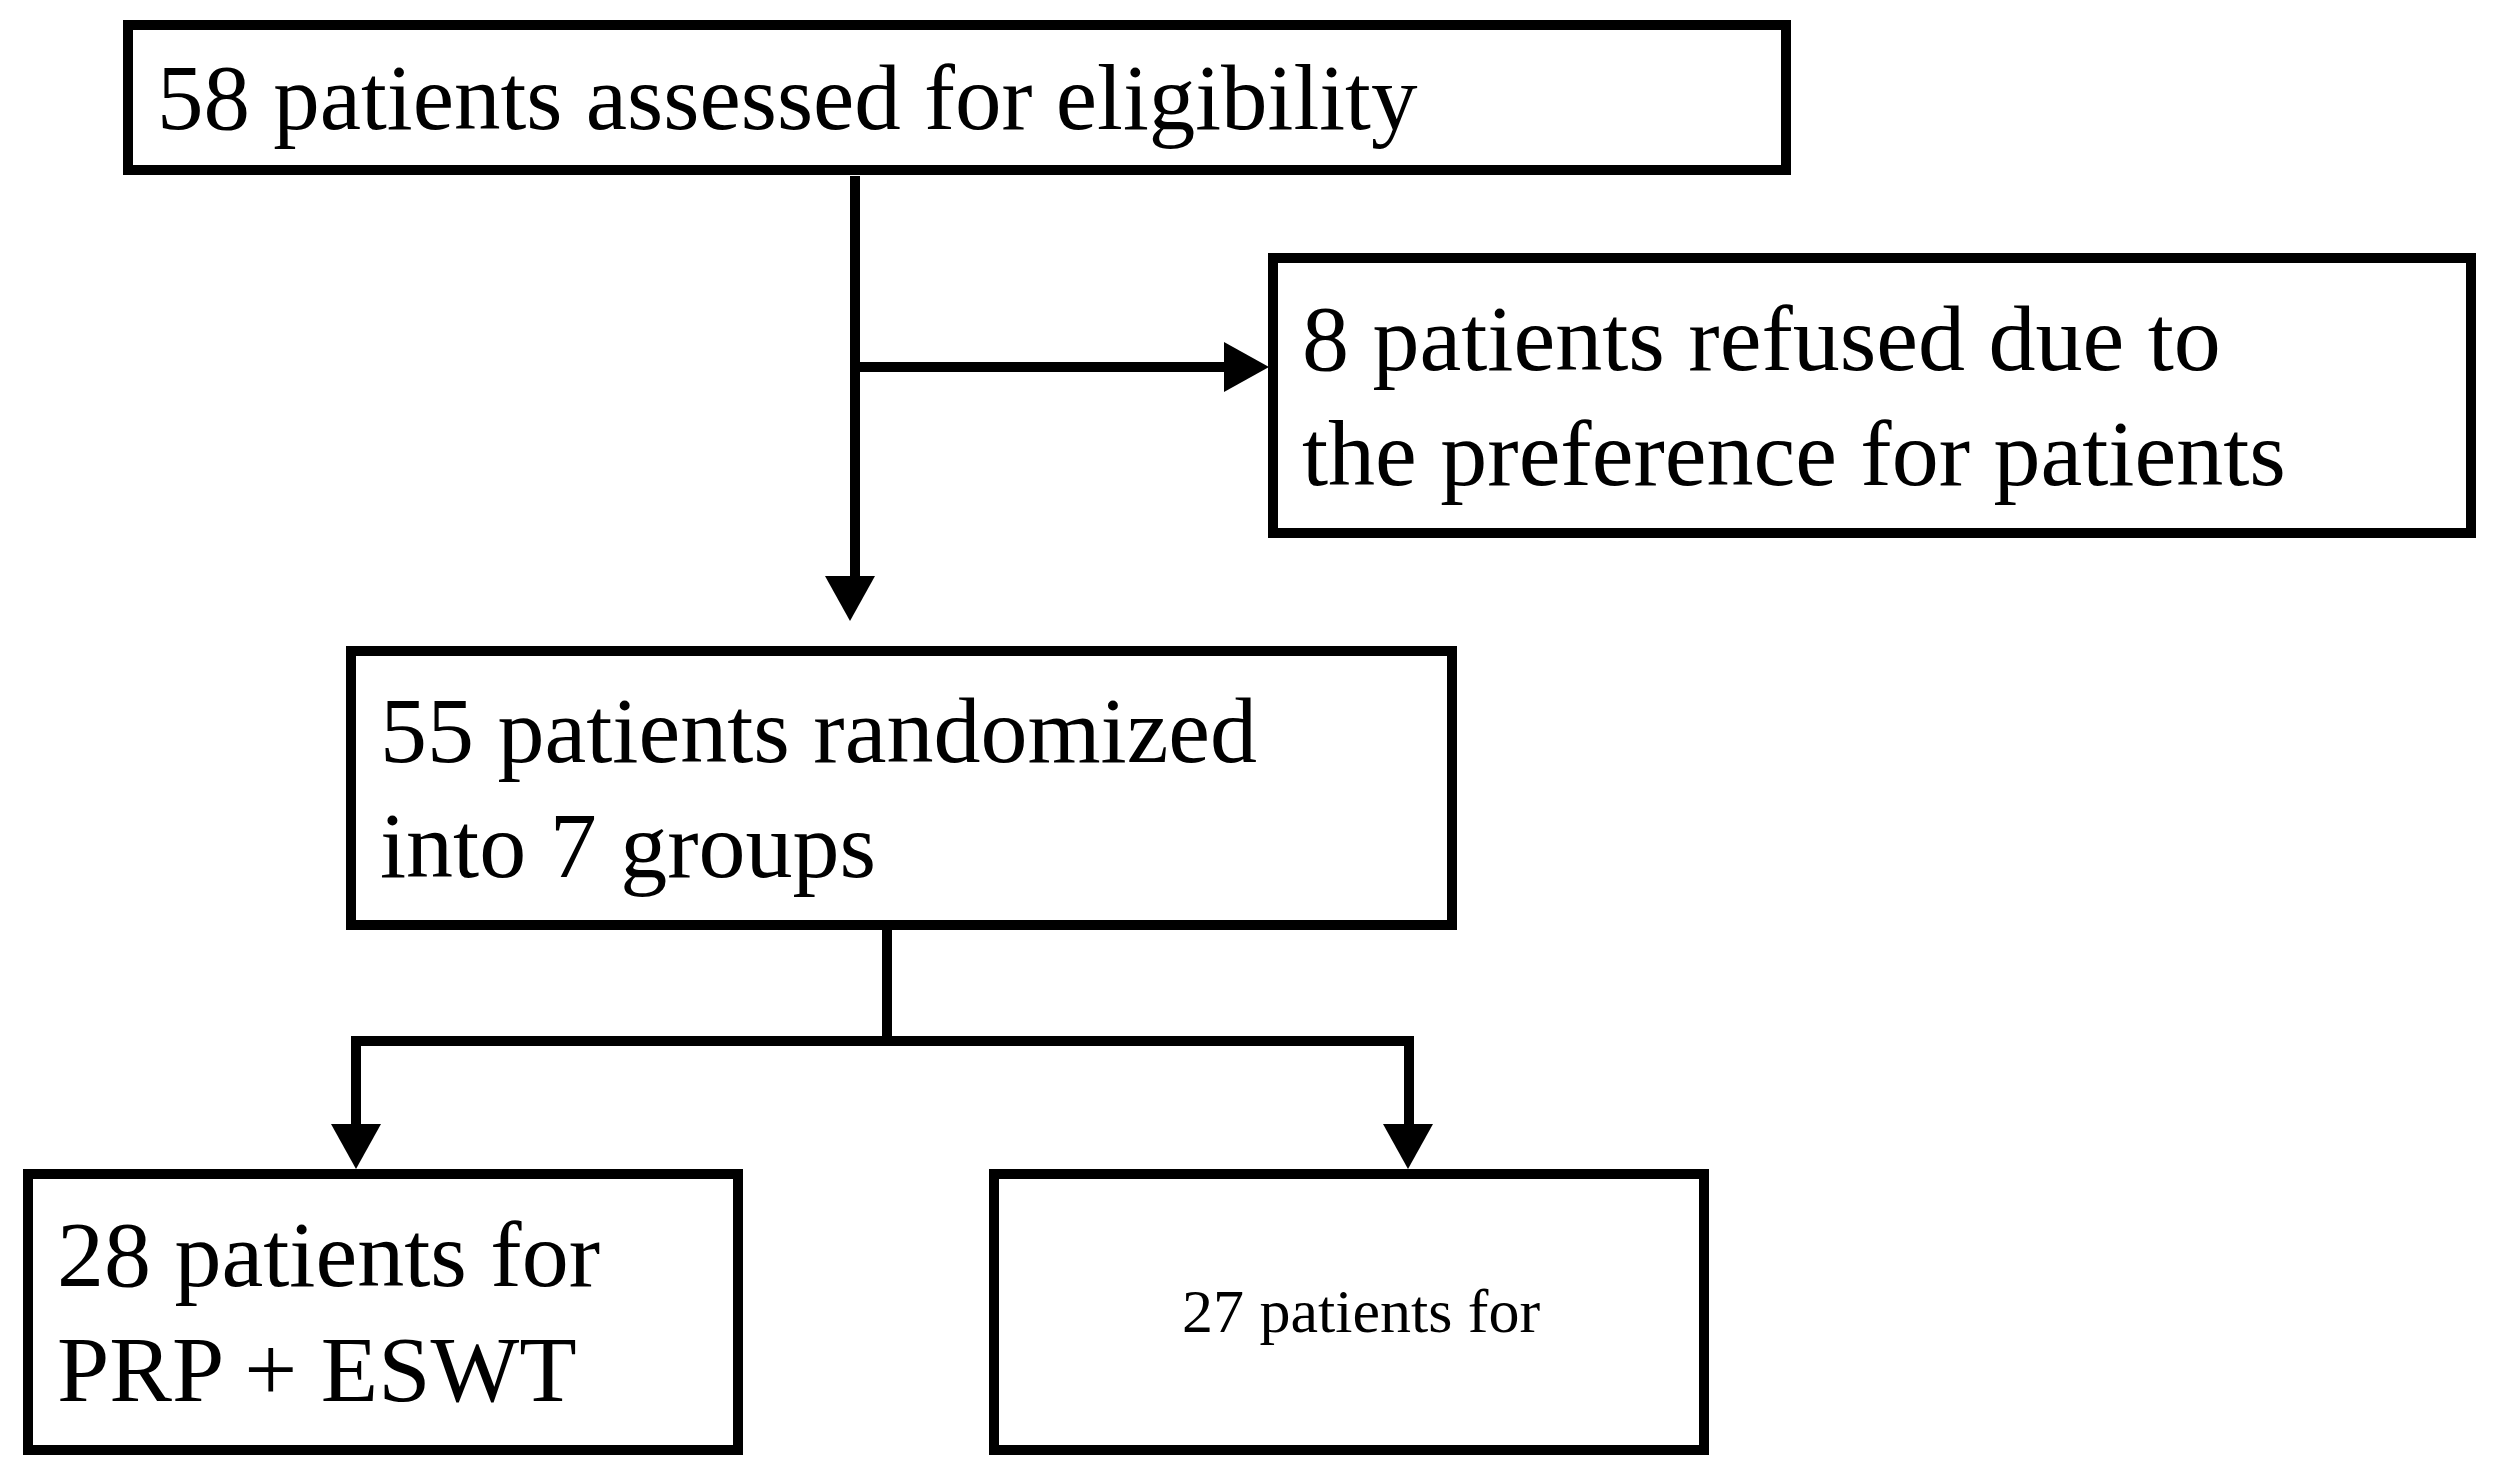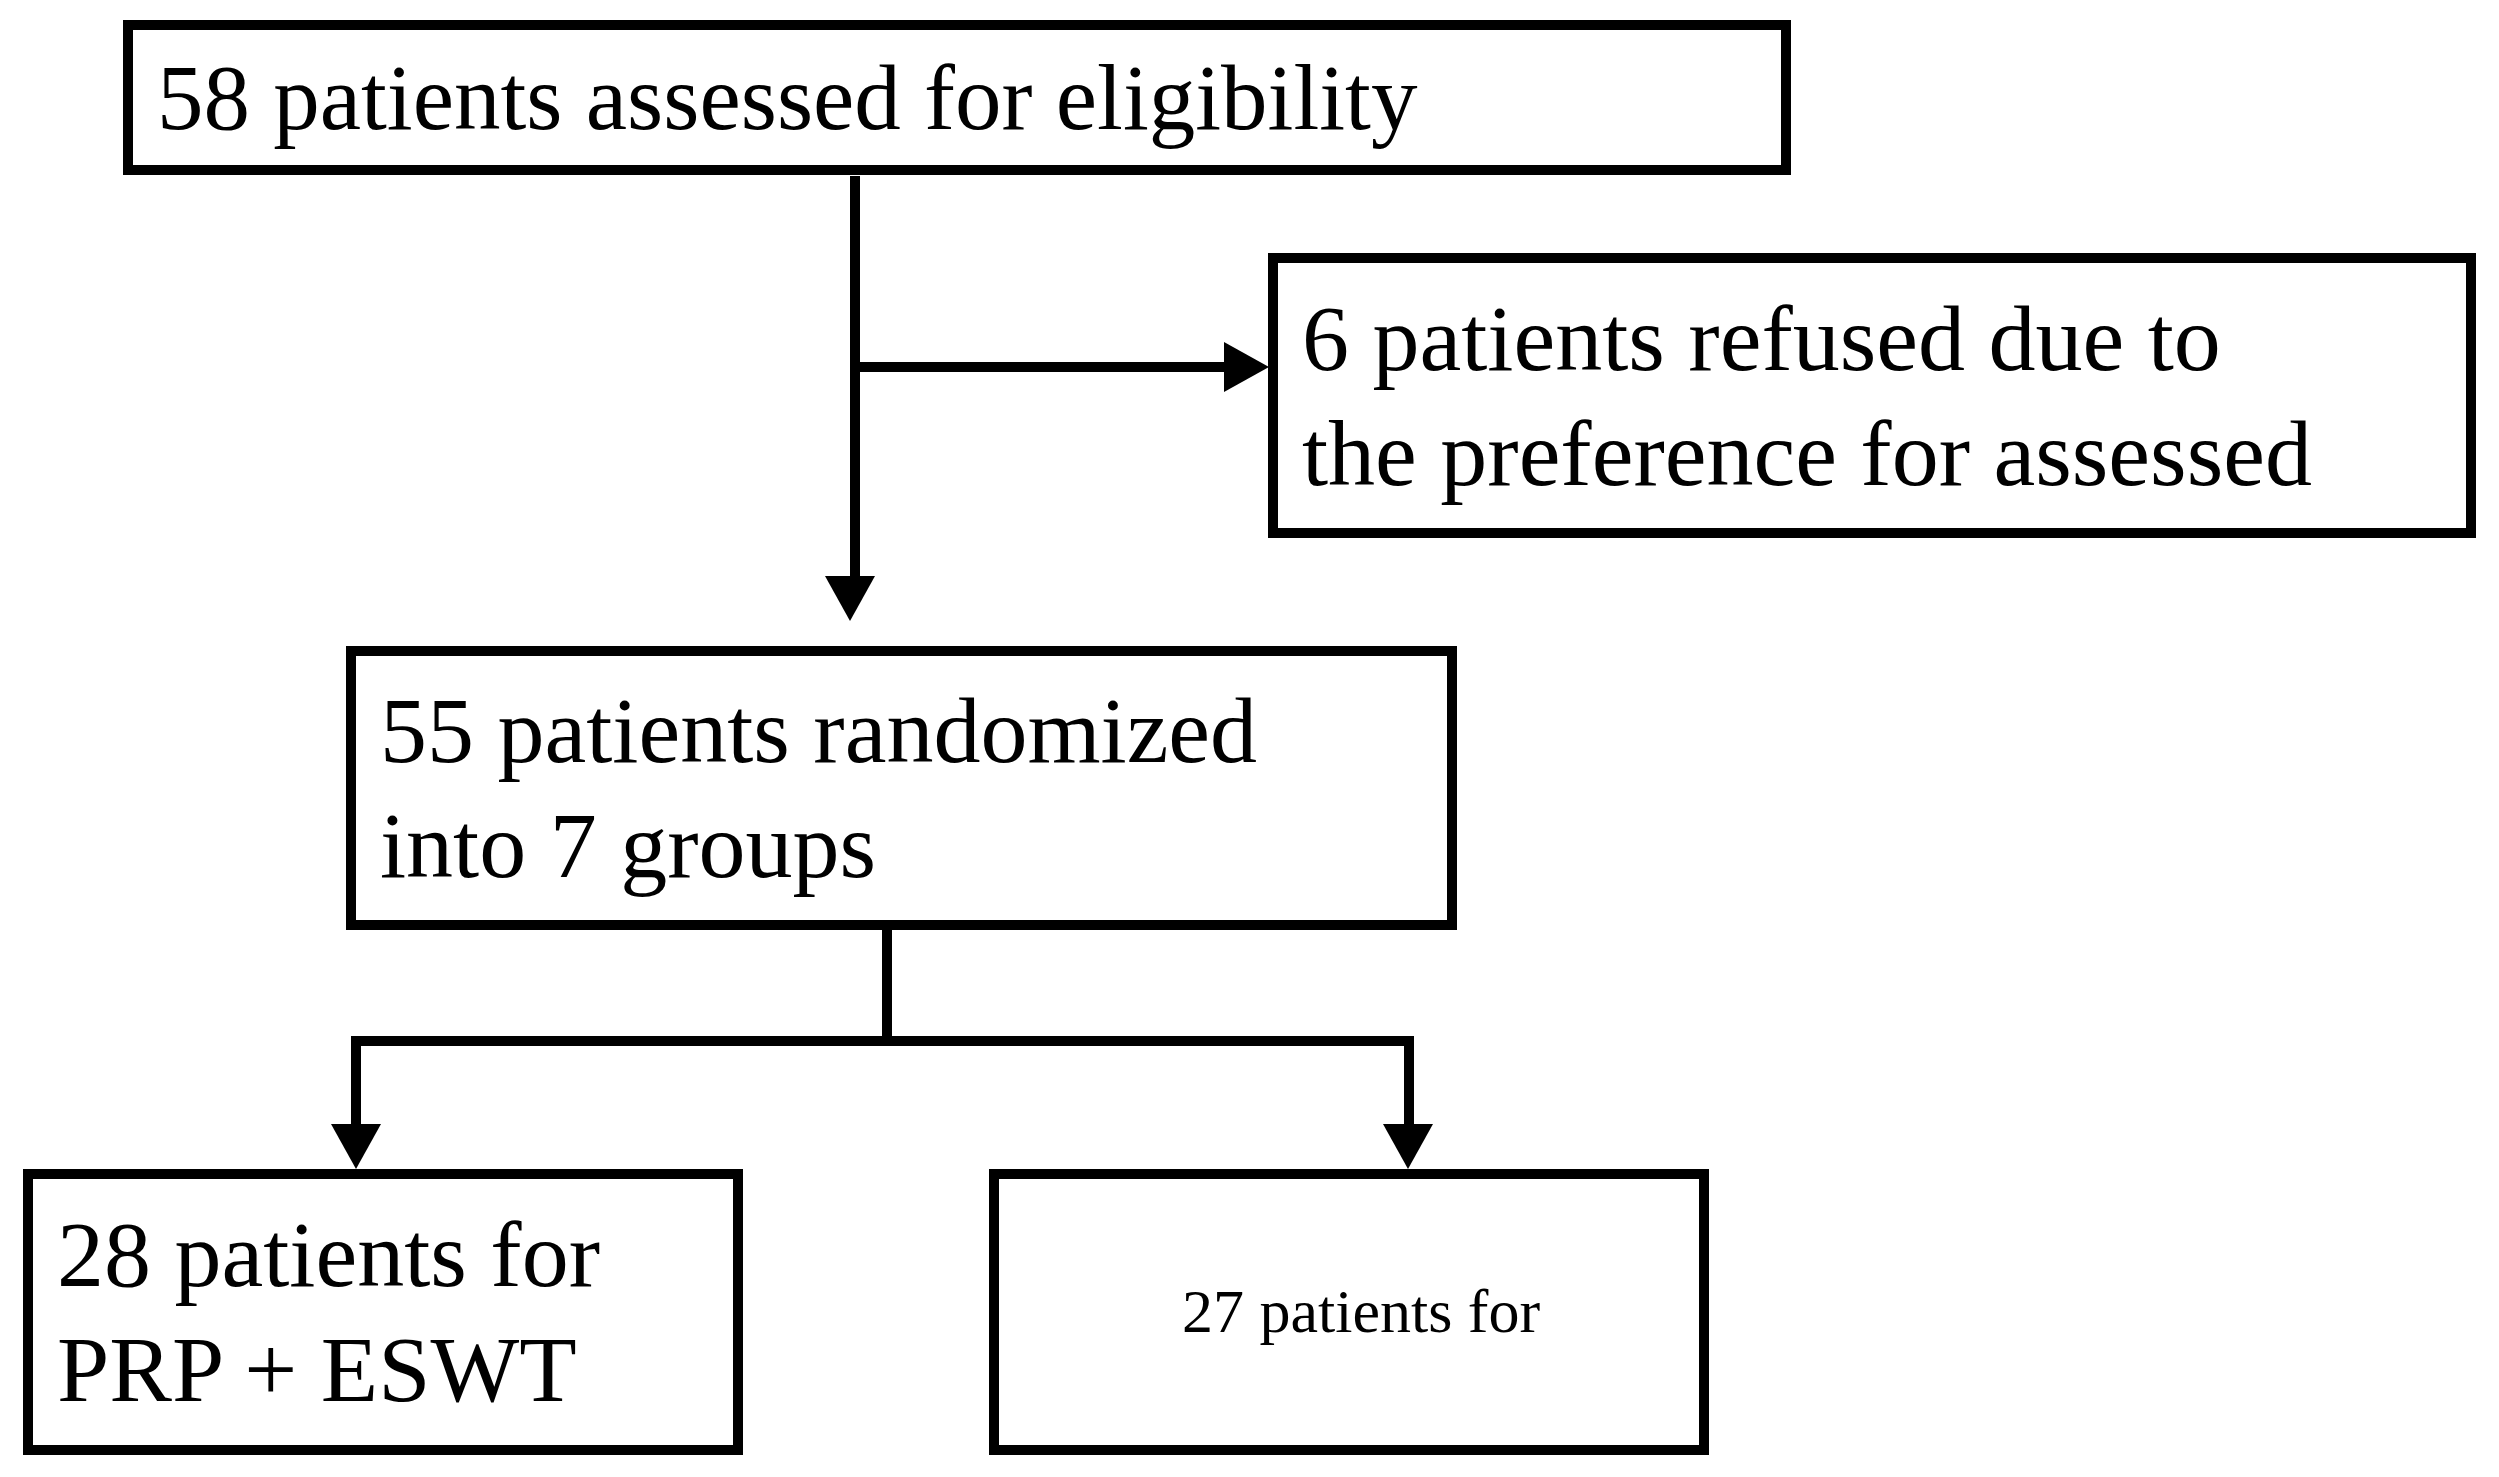--- a/index.html
+++ b/index.html
@@ -106,22 +106,22 @@
 </head>
 <body>
 
 <div id="flow-root">
 
   <div class="node" id="node-assessed">
     <span class="line">58 patients assessed for eligibility</span>
   </div>
 
   <div class="node" id="node-refused">
-    <span class="line">6 patients refused due to</span>
-    <span class="line">the preference for assessed</span>
+    <span class="line">8 patients refused due to</span>
+    <span class="line">the preference for patients</span>
   </div>
 
   <div class="node" id="node-randomized">
     <span class="line">55 patients randomized</span>
     <span class="line">into 7 groups</span>
   </div>
 
   <div class="node" id="node-prp">
     <span class="line">28 patients for</span>
     <span class="line">PRP + ESWT</span>

